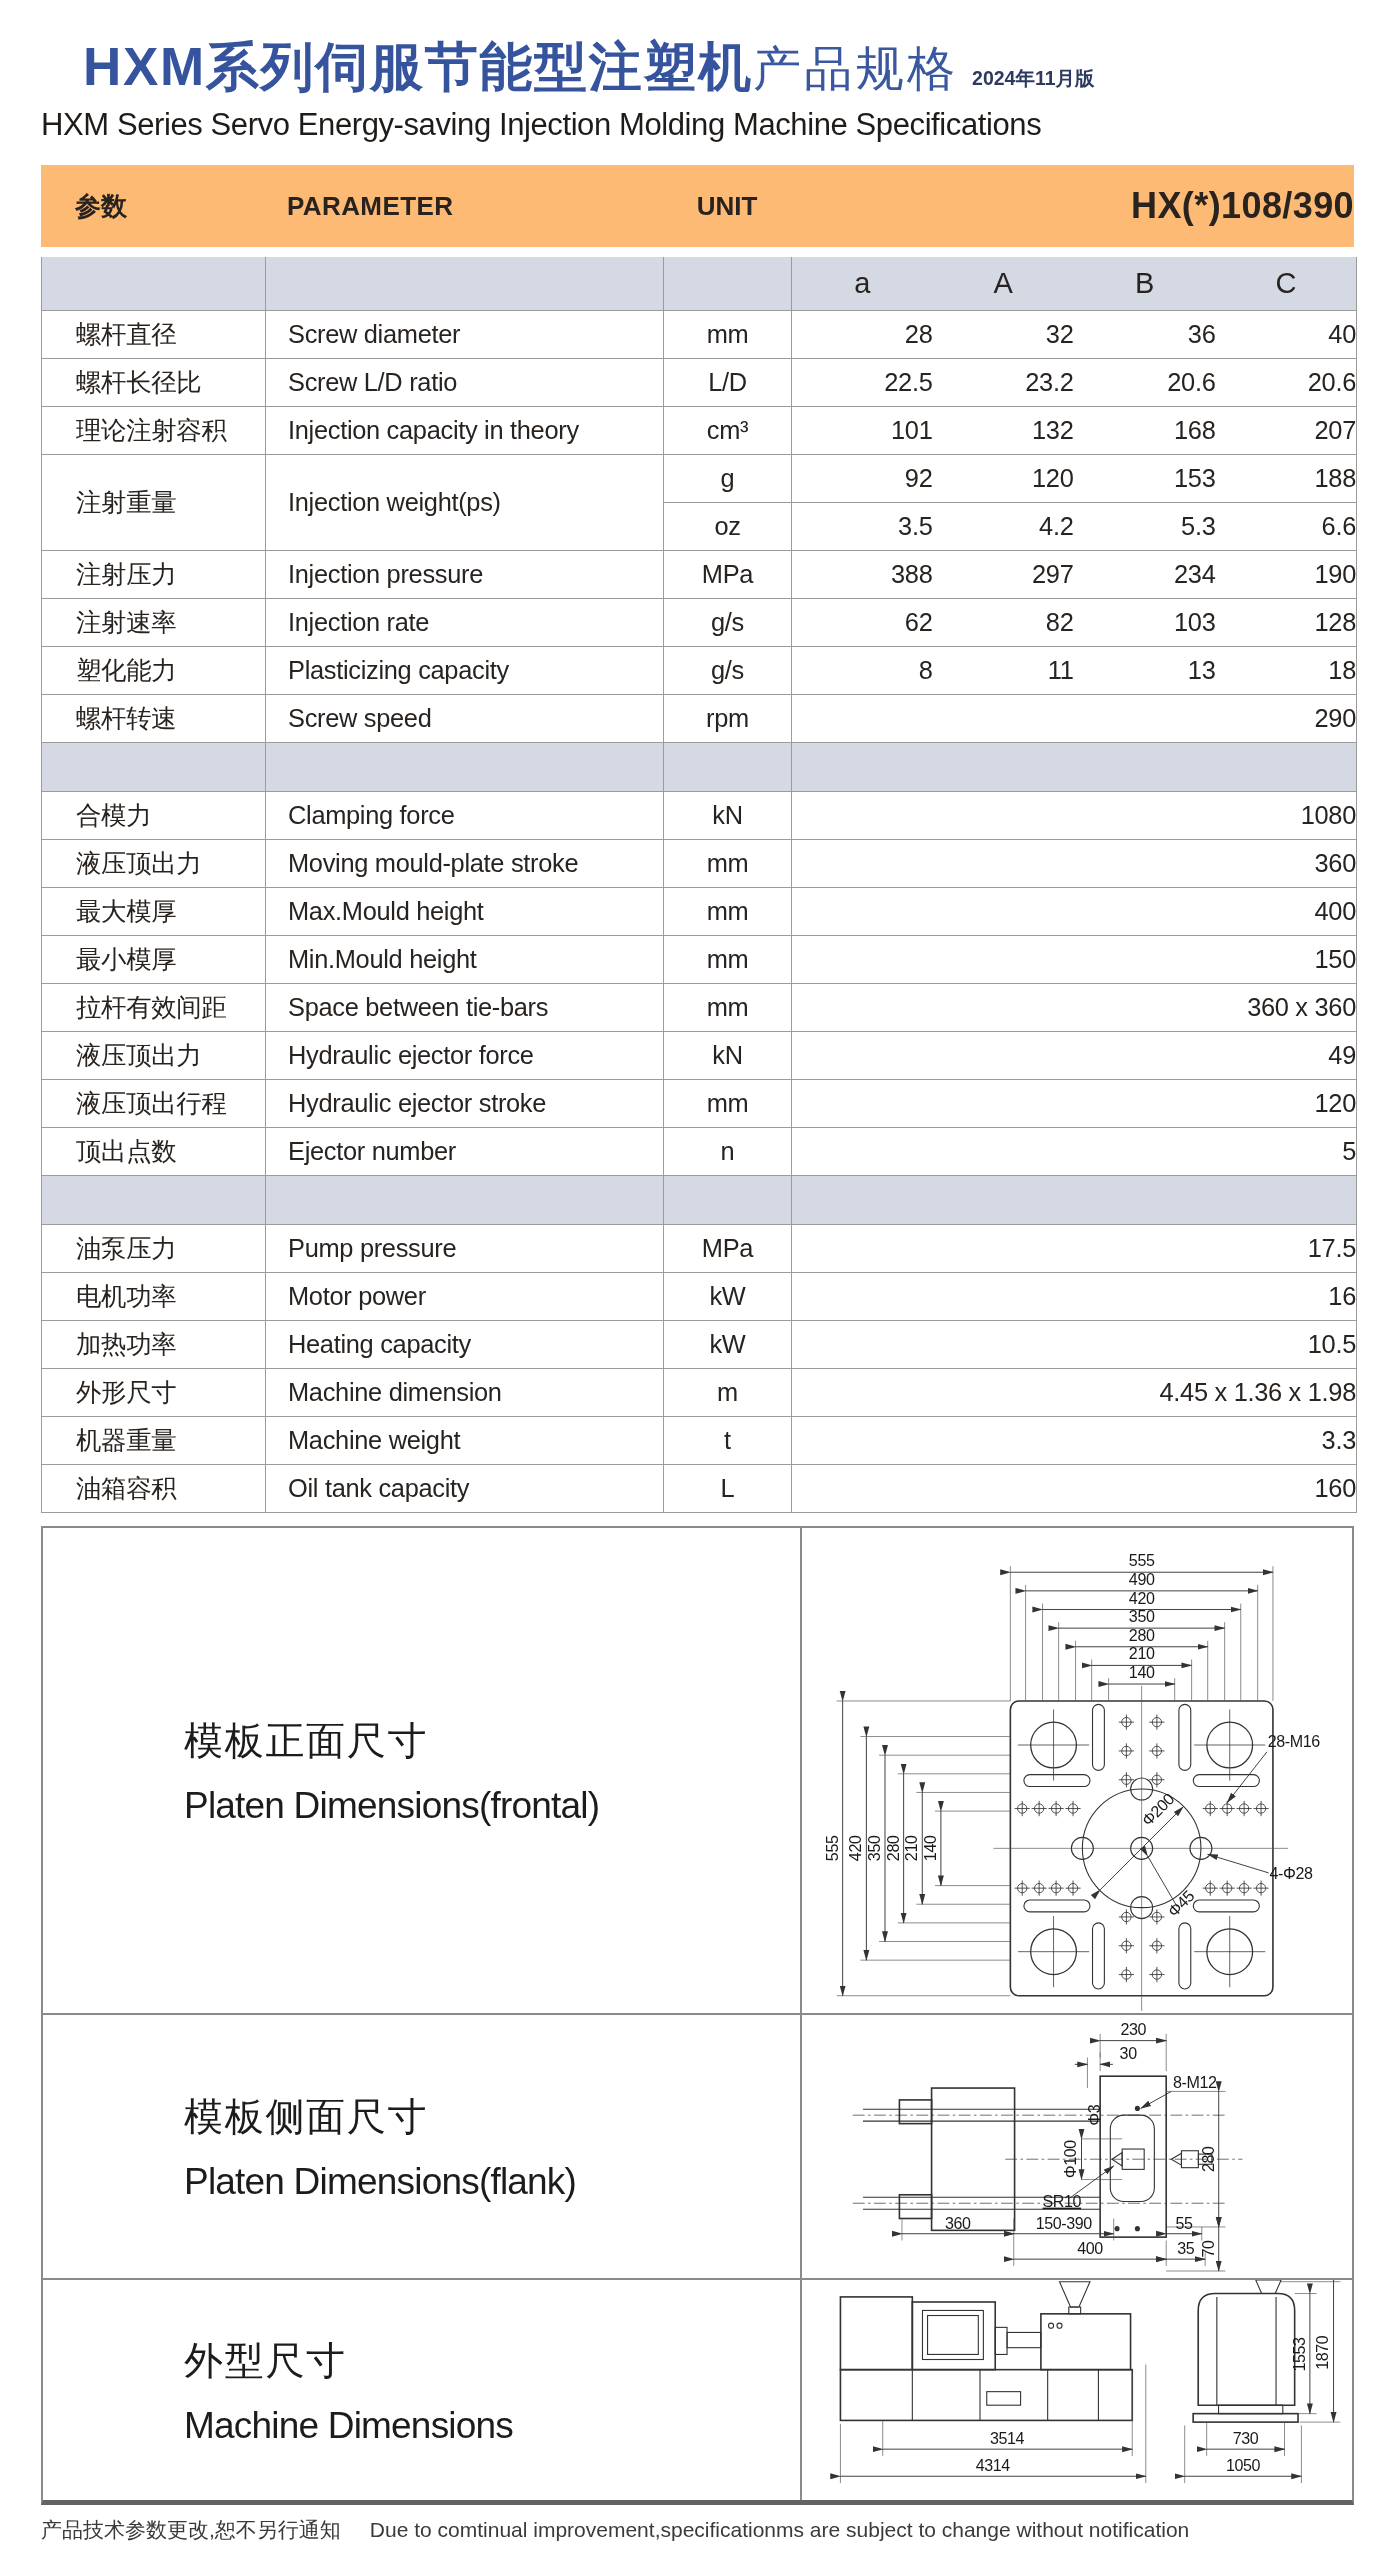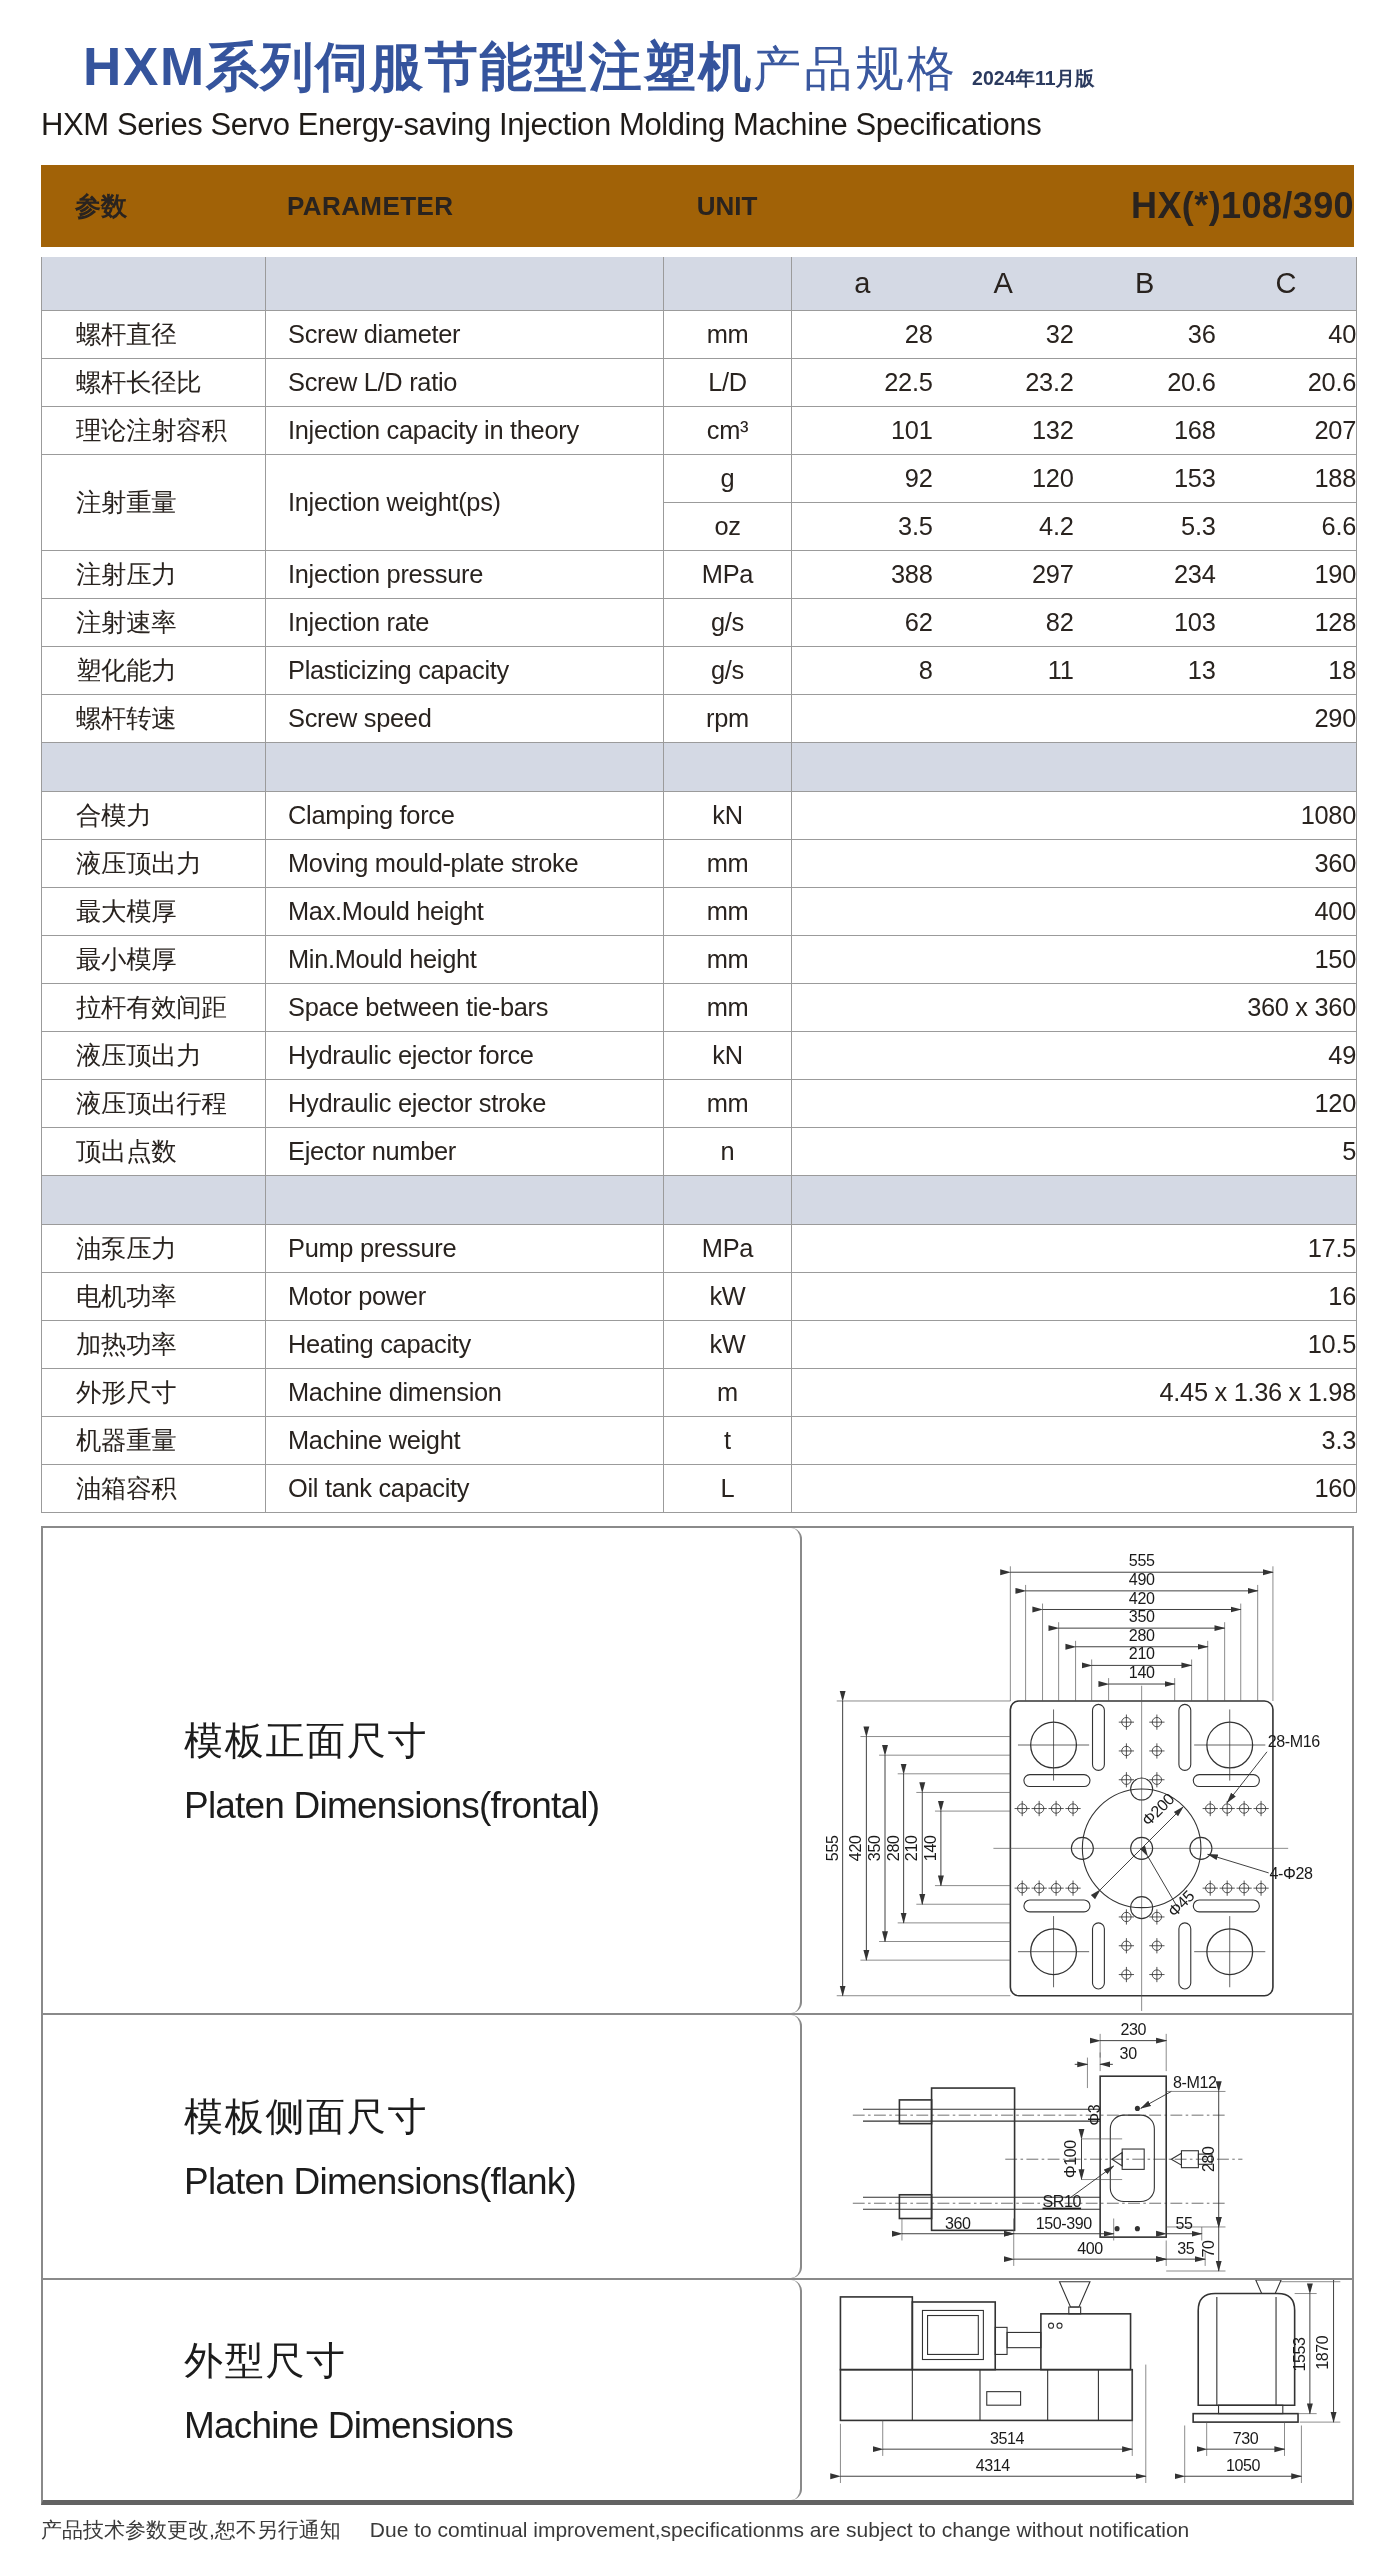--- a/index.html
+++ b/index.html
@@ -7,21 +7,21 @@
           font-family:"Liberation Sans","DejaVu Sans",sans-serif; color:#29231f; }
 
   
   .title-row { position:absolute; left:41px; top:32px; white-space:nowrap;margin-left:42px; }
   .title-cn-bold  { font-size:53px; font-weight:bold; color:#35549d; letter-spacing:1.7px; }
   .title-cn-light { font-size:48px; font-weight:400; color:#3a589f; letter-spacing:3.4px; }
   .title-date { font-size:19.5px; color:#2b3a5e; margin-left:13.6px; font-weight:600; }
   .subtitle { position:absolute; left:41px; top:107px; font-size:31px; color:#1f1b18; letter-spacing:-0.4px; }
 
   
-  .hdr-band { position:absolute; left:41px; top:165px; width:1313px; height:82px; background:#a16207;
+  .hdr-band { position:absolute; left:41px; top:165px; width:1313px; height:82px; background:#fdba74;
               display:flex; align-items:center; }
   .hb-cn    { width:224px; padding-left:34px; box-sizing:border-box; font-size:26px; font-weight:bold; }
   .hb-param { width:398px; padding-left:22px; box-sizing:border-box; font-size:26px; font-weight:bold; letter-spacing:0.4px; }
   .hb-unit  { width:128px; text-align:center; font-size:26px; font-weight:bold; }
   .hb-model { flex:1; text-align:right; font-size:36px; font-weight:bold; letter-spacing:0.4px; }
 
   
   table.spec { position:absolute; left:41px; top:257px; width:1313px; border-collapse:collapse; table-layout:fixed;
                border-left:1.7px solid #9b9b9b; border-right:1.7px solid #9b9b9b; }
   .spec td { border-bottom:1.7px solid #9b9b9b; font-size:25.4px; color:#29231f; padding:0;
@@ -32,21 +32,21 @@
   .spec .c-v    { text-align:right; }
   .spec tr.subhead td { height:53px; background:#d4d9e4; font-size:29px; text-align:center; }
   .spec tr.bandrow td { height:48px; background:#d4d9e4; }
 
   
   .diagrams { position:absolute; left:41px; top:1526px; width:1313px; height:979px; box-sizing:border-box;
               border:2.5px solid #8a8a8a; border-bottom:5.1px solid #636363; background:#fff; }
   .dsec { display:flex; border-bottom:2.5px solid #8a8a8a; box-sizing:border-box; }
   .dsec.last { border-bottom:none; }
   .dsec .dlabel { width:759px; box-sizing:border-box; border-right:2.5px solid #8a8a8a;
-                  display:flex; flex-direction:column; justify-content:center; padding-left:141px; gap:17px;border-radius:11px; }
+                  display:flex; flex-direction:column; justify-content:center; padding-left:141px; gap:17px; }
   .dlabel .l-cn { font-size:39px; color:#1c1c1c; letter-spacing:1.7px; }
   .dlabel .l-en { font-size:37px; color:#1c1c1c; letter-spacing:-0.8px; }
   .dsec .dfig { flex:1; position:relative; }
   .s1 { height:487px; } .s2 { height:265px; } .s3 { height:220px;justify-content:flex-end; }
 
   
   svg text { font-family:"Liberation Sans","DejaVu Sans",sans-serif; font-size:19px; fill:#1a1a1a; letter-spacing:-0.5px; }
   .dim  { stroke:#333; stroke-width:1.1; fill:none; }
   .thin { stroke:#555; stroke-width:0.8; fill:none; }
   .out  { fill:none; stroke:#333; stroke-width:1.9; }

